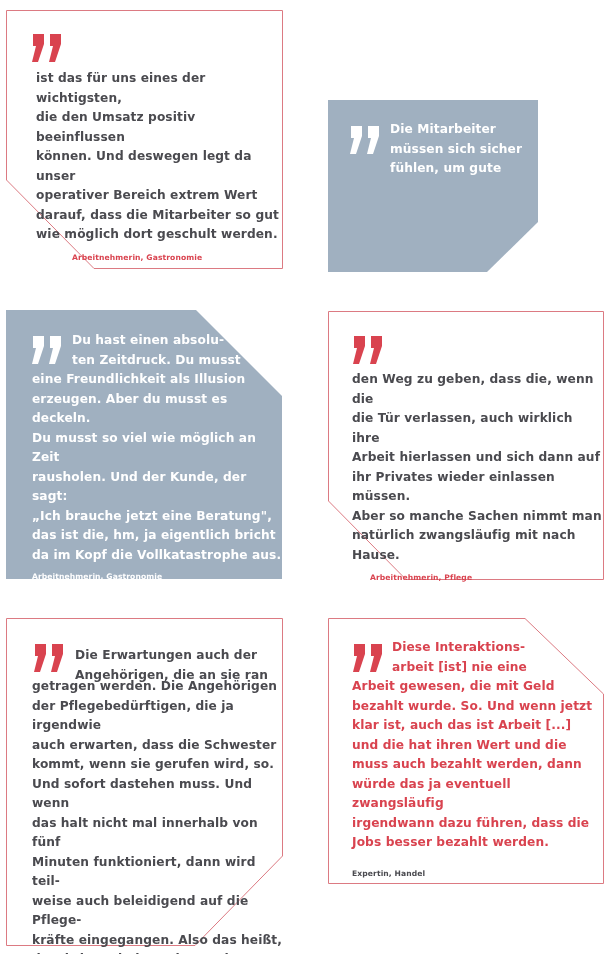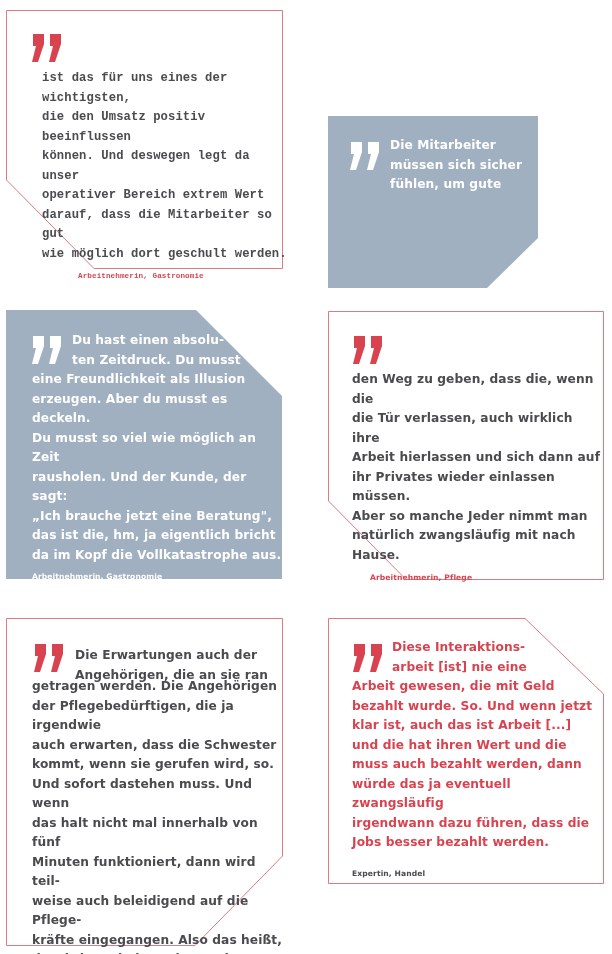--- a/index.html
+++ b/index.html
@@ -27,32 +27,32 @@
 </head>
 <body>
 
 <div class="card" style="left:0;top:0;width:290px;height:280px;">
   <svg class="shape" width="290" height="280">
     <polygon points="6.5,10.5 282.5,10.5 282.5,268.5 94,268.5 6.5,180" fill="#fff" stroke="#dc7a82" stroke-width="1"></polygon>
   </svg>
   <svg class="quote-mark" style="left:31px;top:34px;" viewBox="0 0 34 28">
     <path d="M2 0 H13 V10 L7 28 H1 L5 12 H2 Z M19 0 H30 V10 L24 28 H18 L22 12 H19 Z" fill="#d9434f"></path>
   </svg>
-  <div class="content" style="left:42px;top:69px;width:250px;font-family:Liberation Mono, monospace;">
+  <div class="content" style="left:36px;top:69px;width:250px;">
     <p class="qtext dark">ist das für uns eines der wichtigsten,
 die den Umsatz positiv beeinflussen
 können. Und deswegen legt da unser
 operativer Bereich extrem Wert
 darauf, dass die Mitarbeiter so gut
    wie  möglich dort geschult werden.</p>
     <div class="attr red" style="margin-left:36px;margin-top:8px;">Arbeitnehmerin, Gastronomie</div>
   </div>
 </div>
 
-<div class="card" style="left:0;top:16px;width:492px;height:280px;">
+<div class="card" style="left:0;top:0;width:492px;height:280px;">
   <svg class="shape" width="612" height="280">
     <polygon points="328,100 538,100 538,222 487,272 328,272" fill="#a0b0c0"></polygon>
   </svg>
   <svg class="quote-mark" style="left:349px;top:126px;" viewBox="0 0 34 28">
     <path d="M2 0 H13 V10 L7 28 H1 L5 12 H2 Z M19 0 H30 V10 L24 28 H18 L22 12 H19 Z" fill="#ffffff"></path>
   </svg>
   <div class="content" style="left:390px;top:120px;width:145px;">
     <p class="qtext white">Die Mitarbeiter
 müssen sich sicher
 fühlen, um gute</p>
@@ -87,21 +87,21 @@
     <polygon points="328.5,311.5 603.5,311.5 603.5,579.5 406,579.5 328.5,501" fill="#fff" stroke="#dc7a82" stroke-width="1"></polygon>
   </svg>
   <svg class="quote-mark" style="left:352px;top:336px;" viewBox="0 0 34 28">
     <path d="M2 0 H13 V10 L7 28 H1 L5 12 H2 Z M19 0 H30 V10 L24 28 H18 L22 12 H19 Z" fill="#d9434f"></path>
   </svg>
   <div class="content" style="left:352px;top:370px;width:250px;">
     <p class="qtext dark">den Weg zu geben, dass die, wenn die
 die Tür verlassen, auch wirklich ihre
 Arbeit hierlassen und sich dann auf
 ihr Privates wieder einlassen müssen.
-Aber so manche Jeder nimmt man
+Aber so manche Sachen nimmt man
 natürlich zwangsläufig mit nach Hause.</p>
     <div class="attr red" style="margin-left:18px;margin-top:8px;">Arbeitnehmerin, Pflege</div>
   </div>
 </div>
 
 <div class="card" style="left:0;top:0;width:300px;height:954px;">
   <svg class="shape" width="300" height="954">
     <polygon points="6.5,618.5 282.5,618.5 282.5,856 195,945.5 6.5,945.5" fill="#fff" stroke="#dc7a82" stroke-width="1"></polygon>
   </svg>
   <svg class="quote-mark" style="left:33px;top:644px;" viewBox="0 0 34 28">

